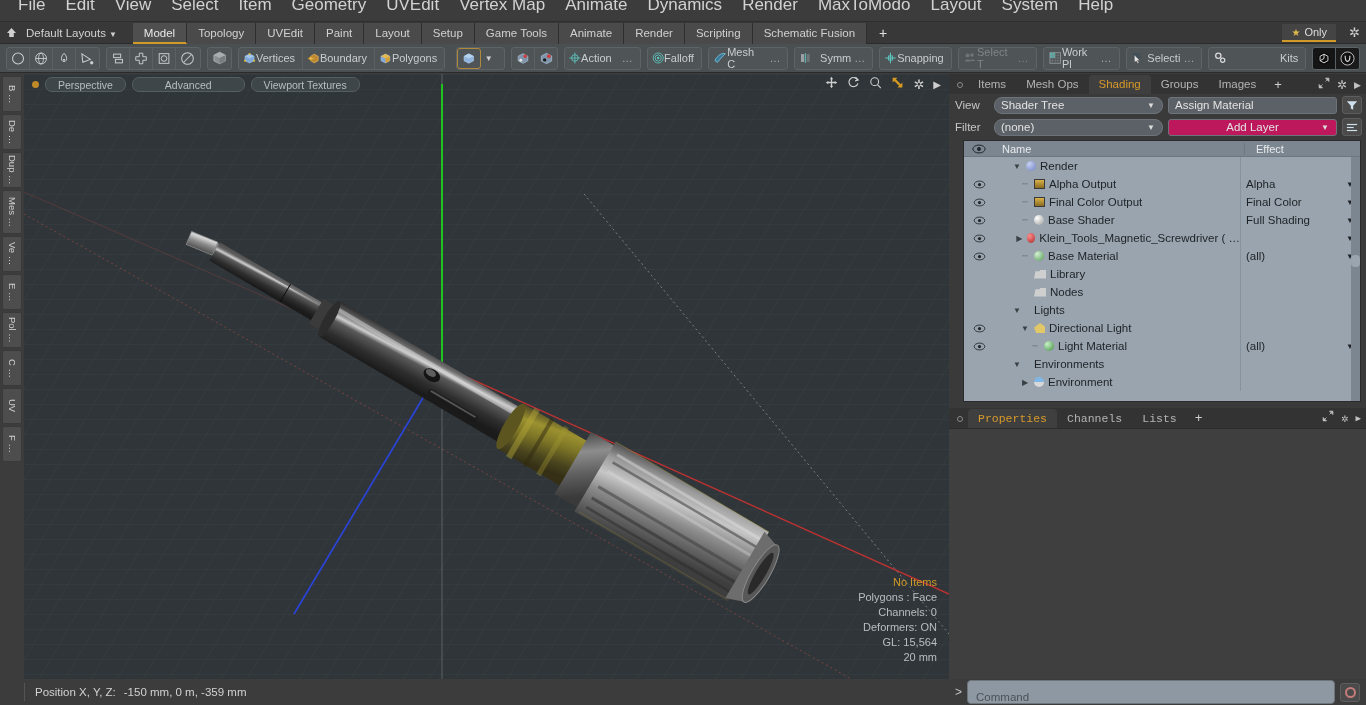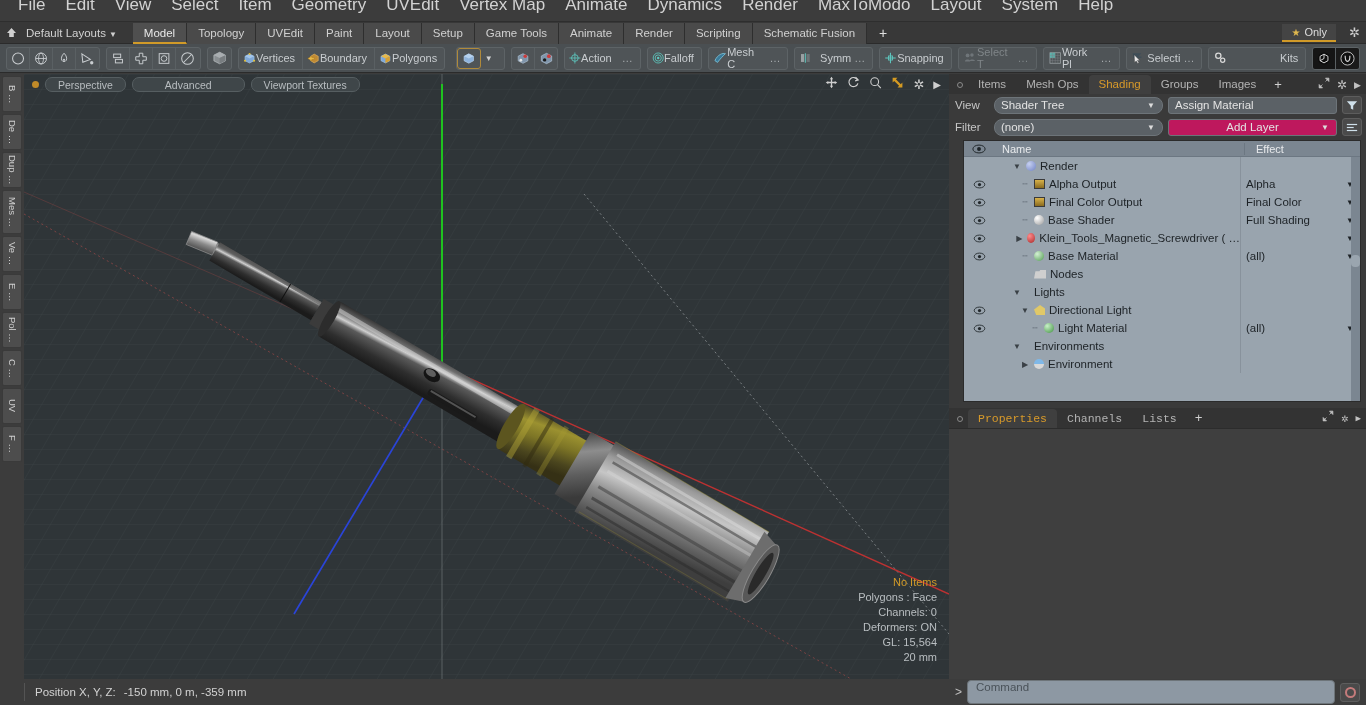--- a/index.html
+++ b/index.html
@@ -189,21 +189,21 @@
   .bottom { position: absolute; left: 0; bottom: 0; width: 1366px; height: 26px; background: #3c3c3c; display: flex; align-items: center; }
   .pos-field {
     margin-left: 24px; height: 18px; flex: 0 0 900px; background: #3c3c3c;
     border-left: 1px solid #545454; display: flex; align-items: center; padding-left: 10px;
     color: #d2d2d2; font-size: 11.5px; gap: 8px;
   }
   .cmd-wrap { position: absolute; right: 0; bottom: 0; width: 417px; height: 26px; display: flex; align-items: center; gap: 5px; padding: 0 6px; }
   .cmd-arrow { color: #c0c0c0; font-size: 12px; }
   .cmd-input {
     flex: 1; height: 24px; background: #8d98a3; border: 1px solid #6d7479; border-radius: 4px;
-    display: flex; align-items: flex-start; padding: 0 8px; color: #4a5259; font-size: 11.5px;
+    display: flex; align-items: flex-end; padding: 0 8px; color: #4a5259; font-size: 11.5px;
   }
   .cmd-rec { width: 20px; height: 19px; background: #4a4a4a; border: 1px solid #5d5d5d; border-radius: 3px; display:flex; align-items:center; justify-content:center; }
   .rec-ring { width: 11px; height: 11px; border-radius: 50%; border: 2px solid #c47b7b; }
 </style>
 </head>
 <body>
 
 <div class="app">
 
   <div class="menubar">
@@ -845,20 +845,30 @@
                 <span class="dotline">╌</span>
               <span class="disc" style="background:radial-gradient(circle at 32% 30%, #d4f0d4, #4f9a4f);"></span>
               <span>Base Material</span>
             </div>
             <div class="c-eff">
               <span>(all)</span>
               <span class="arw">▼</span>
             </div>
           </div>
 
+          <div class="trow">
+            <div class="c-eye"></div>
+            <div class="c-name">
+              <span style="width:22px"></span>
+                <span class="dotline"></span>
+              <span style="display:inline-block;width:12px;height:9px;background:#cfcfcf;clip-path:polygon(0 100%,12% 20%,45% 20%,55% 0,100% 0,100% 100%);"></span>
+              <span>Library</span>
+            </div>
+            <div class="c-eff"></div>
+          </div>
 
           <div class="trow">
             <div class="c-eye"></div>
             <div class="c-name">
               <span style="width:22px"></span>
                 <span class="dotline"></span>
               <span style="display:inline-block;width:12px;height:9px;background:#cfcfcf;clip-path:polygon(0 100%,12% 20%,45% 20%,55% 0,100% 0,100% 100%);"></span>
               <span>Nodes</span>
             </div>
             <div class="c-eff"></div>

